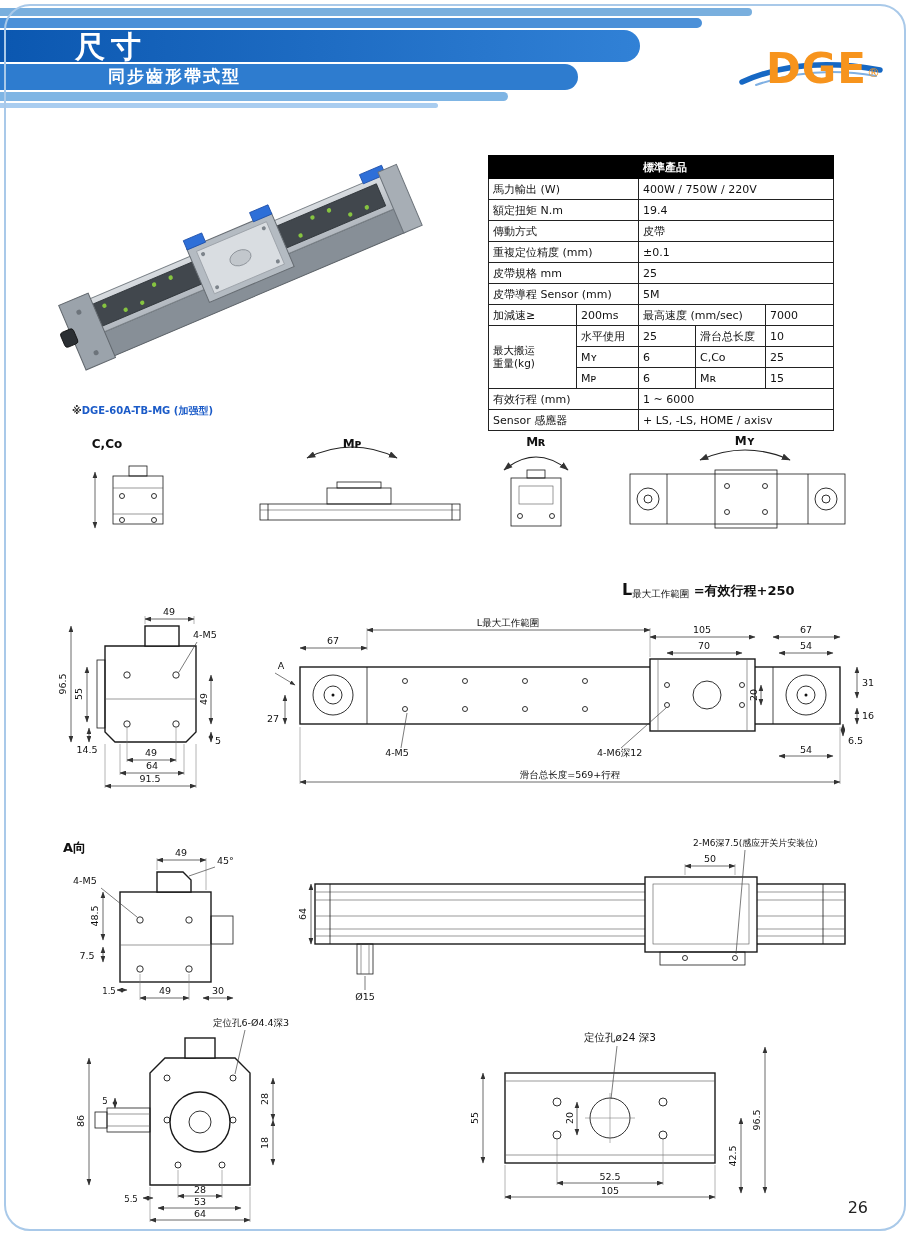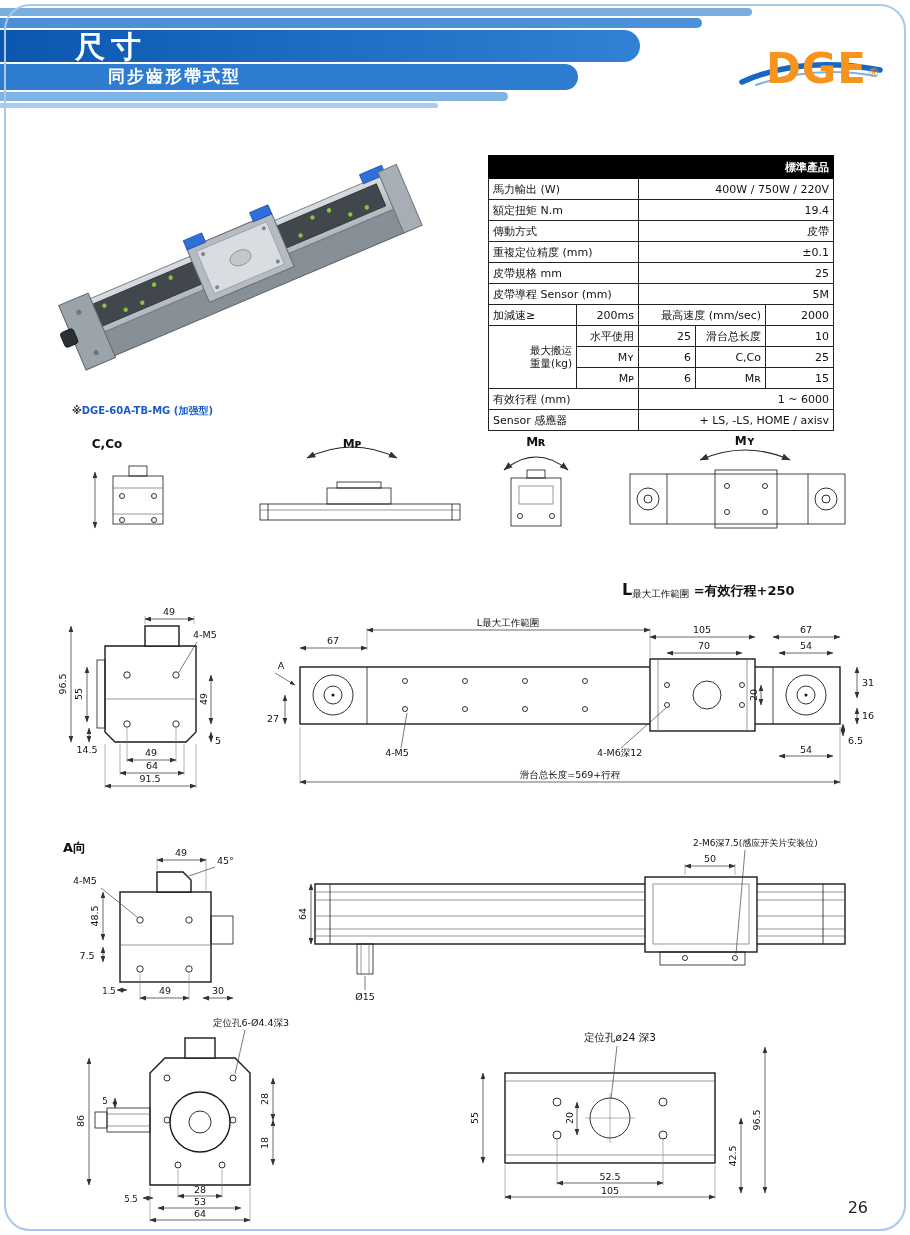--- a/index.html
+++ b/index.html
@@ -23,21 +23,21 @@
   .swoosh{position:absolute;right:24px;top:58px;z-index:1;}
 
   
   .caption{position:absolute;left:72px;top:404px;font-size:10px;font-weight:bold;z-index:3;}
   .caption .mark{color:#333;}
   .caption .model{color:#1b5bc8;}
   .caption .suffix{color:#1b5bc8;font-weight:bold;}
 
   
   table.spec{position:absolute;left:488px;top:155px;width:345px;border-collapse:collapse;table-layout:fixed;font-size:11px;z-index:3;}
-  table.spec td{border:1px solid #222;height:20px;padding:0 4px;text-align:right;overflow:hidden;white-space:nowrap;}
+  table.spec td{border:1px solid #222;height:20px;padding:0 4px;text-align:left;overflow:hidden;white-space:nowrap;}
   table.spec td.lbl{text-align:left;}
   table.spec td.hdr{background:#000;color:#fff;border-color:#000;height:22px;font-weight:bold;}
   table.spec td.pre{white-space:pre-line;font-size:10.5px;line-height:1.25;}
 
   .formula{position:absolute;left:622px;top:580px;z-index:3;white-space:nowrap;}
   .formula .fl{font-size:16px;font-weight:bold;}
   .formula .fs{font-size:9.5px;vertical-align:-2px;}
   .formula .fe{font-size:13px;font-weight:bold;}
 
   .pagenum{position:absolute;right:42px;bottom:18px;font-size:16px;color:#222;z-index:3;margin-top:21px;}
@@ -164,21 +164,21 @@
       <td colspan="3">25</td>
     </tr>
     <tr>
       <td class="lbl" colspan="2">皮帶導程 Sensor (mm)</td>
       <td colspan="3">5M</td>
     </tr>
     <tr>
       <td class="lbl">加減速≥</td>
       <td>200ms</td>
       <td colspan="2">最高速度 (mm/sec)</td>
-      <td>2000</td>
+      <td>7000</td>
     </tr>
     <tr>
       <td class="pre" rowspan="3">最大搬运
 重量(kg)</td>
       <td>水平使用</td>
       <td>25</td>
       <td>滑台总长度</td>
       <td>10</td>
     </tr>
     <tr>

